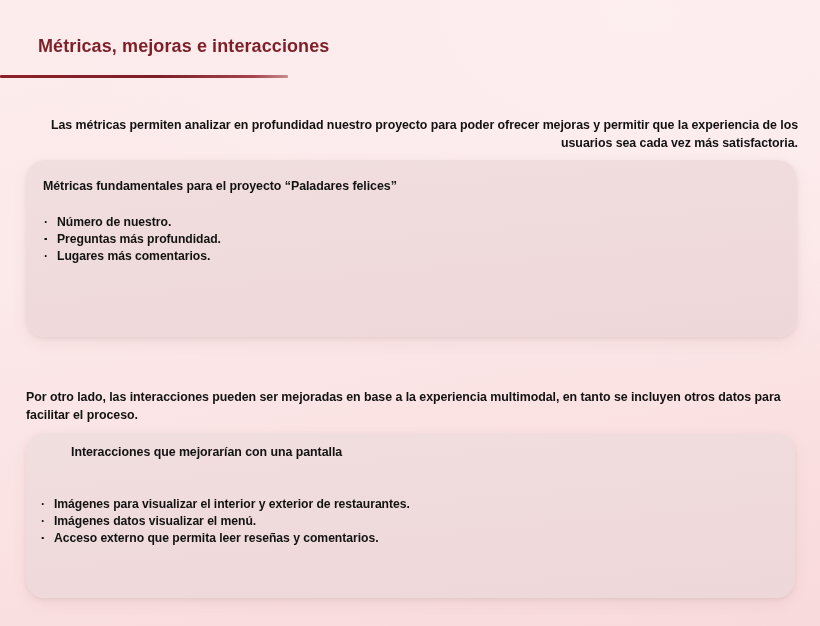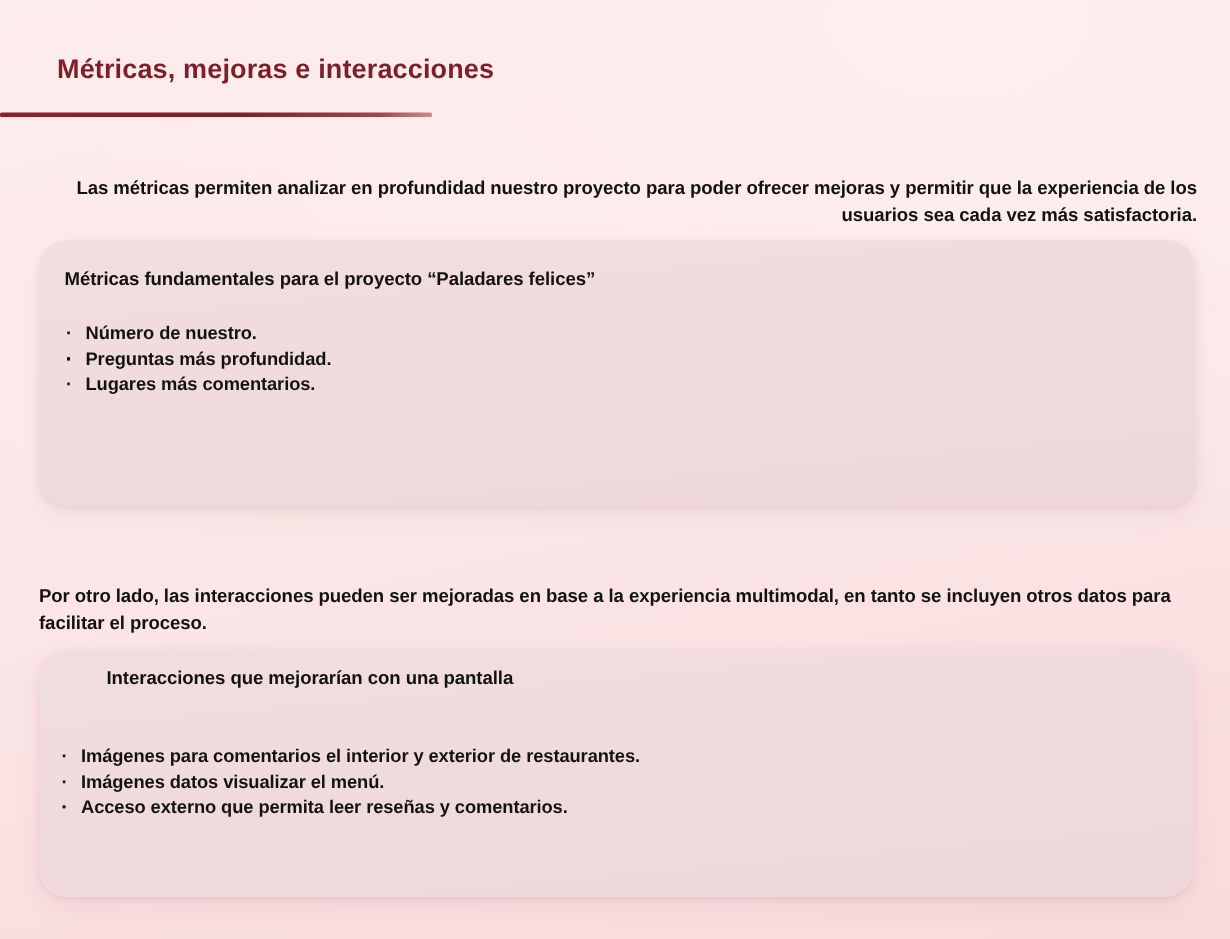--- a/index.html
+++ b/index.html
@@ -164,21 +164,21 @@
     </ul>
   </section>
 
   <p class="paragraph" id="paragraph-bridge">Por otro lado, las interacciones pueden ser mejoradas en base a la experiencia multimodal, en tanto se incluyen otros datos para facilitar el proceso.</p>
 
   <section class="card" id="card-interactions">
     <div class="card-heading">Interacciones que mejorarían con una pantalla</div>
     <ul class="bullet-list">
       <li class="bullet-item">
         <span class="bullet-dot">·</span>
-        <span>Imágenes para comentarios el interior y exterior de restaurantes.</span>
+        <span>Imágenes para visualizar el interior y exterior de restaurantes.</span>
       </li>
       <li class="bullet-item">
         <span class="bullet-dot">·</span>
         <span>Imágenes datos visualizar el menú.</span>
       </li>
       <li class="bullet-item">
         <span class="bullet-dot">·</span>
       </li>
       <li class="bullet-item">
         <span class="bullet-dot">·</span>

